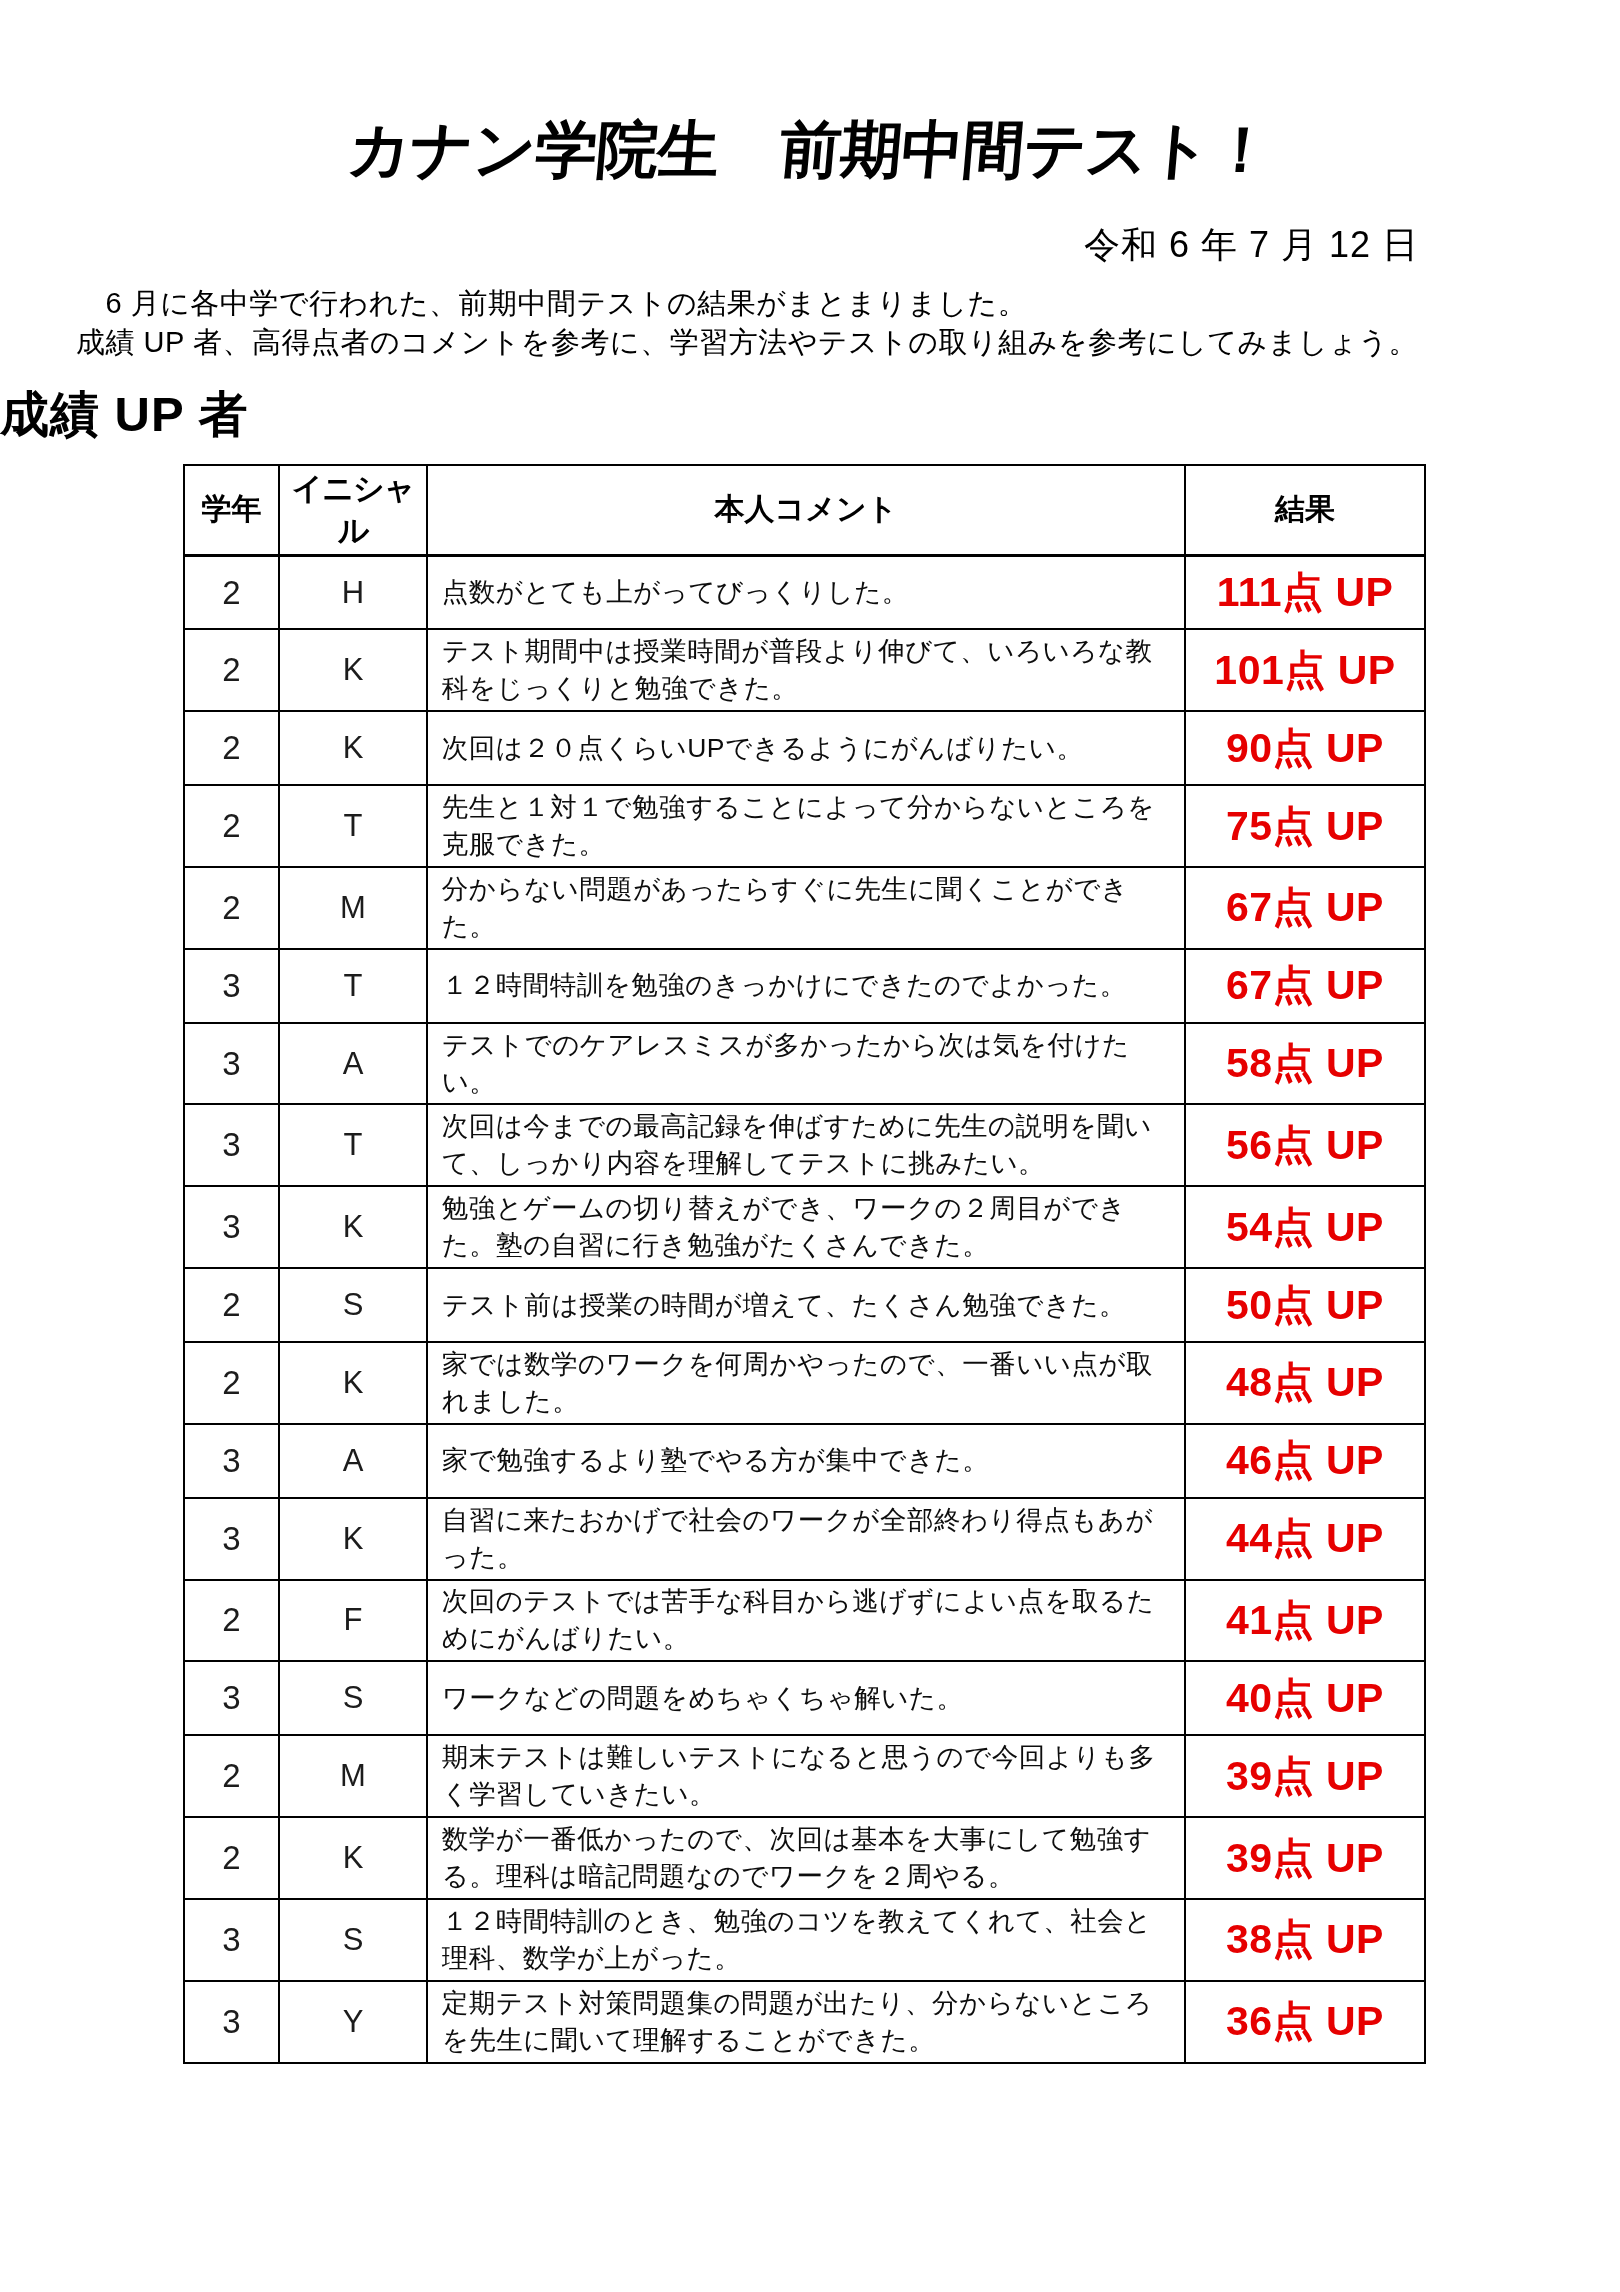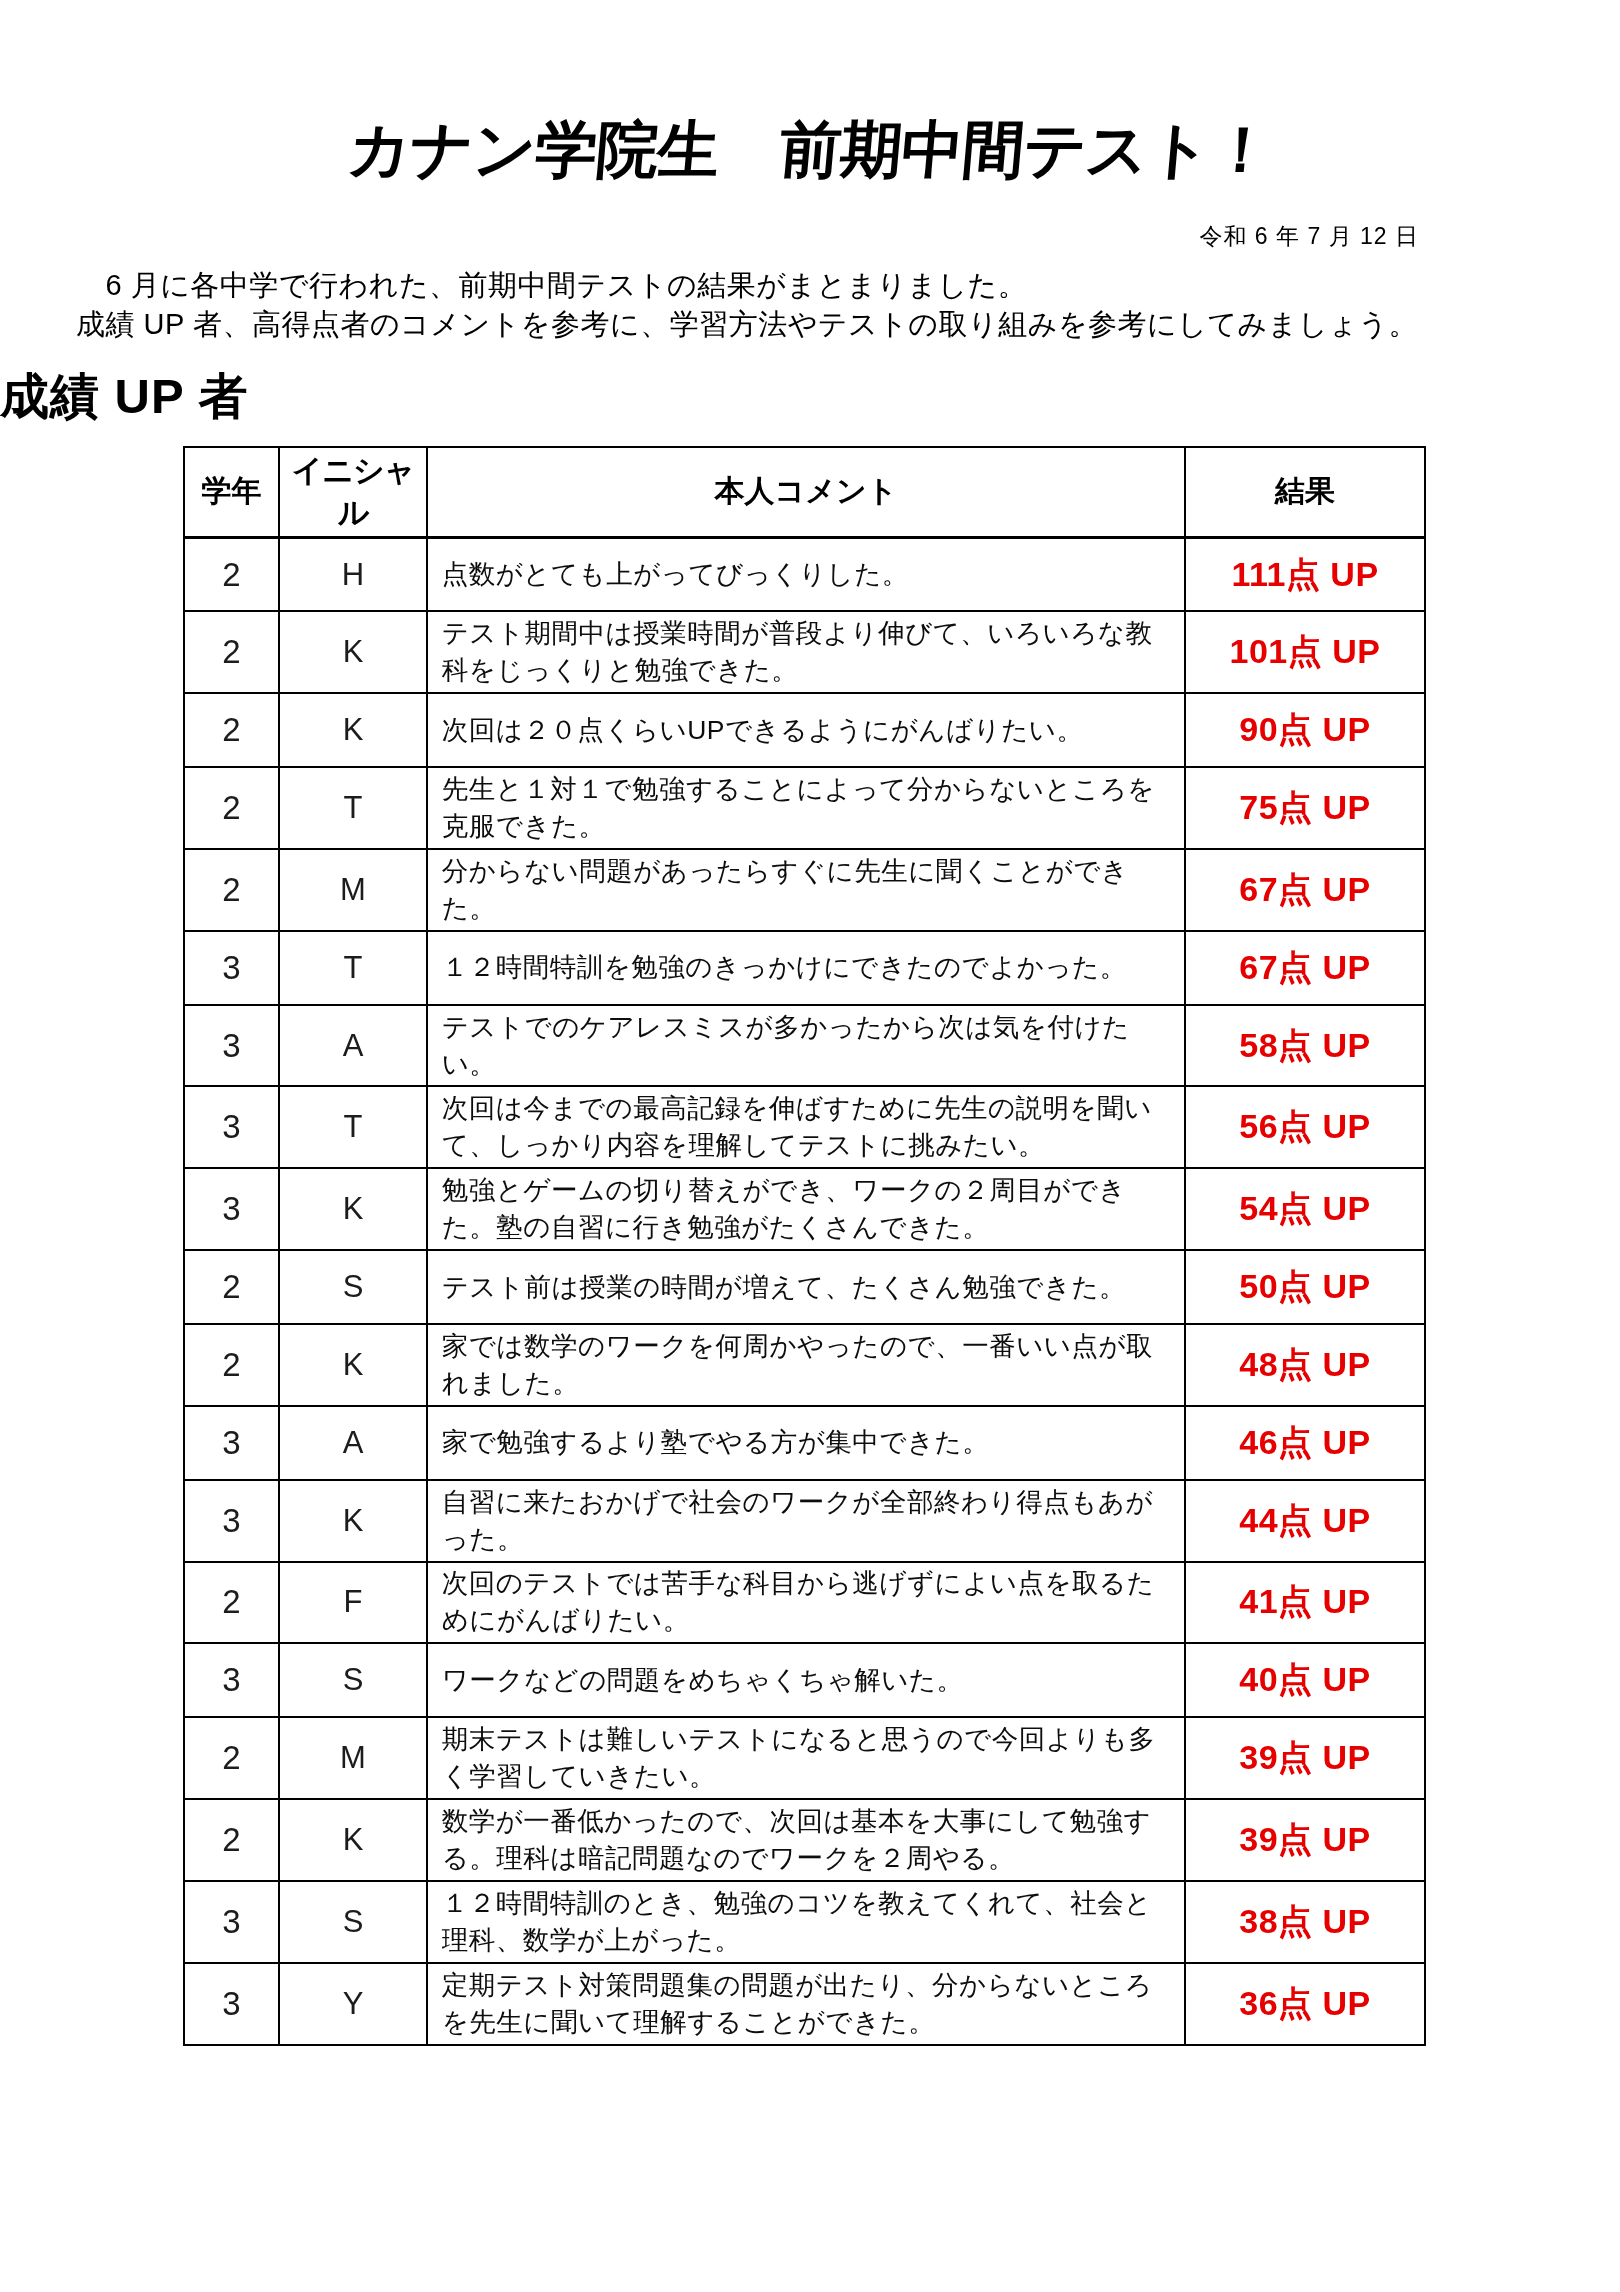--- a/index.html
+++ b/index.html
@@ -26,21 +26,21 @@
     font-size: 62px;
     font-weight: 900;
     letter-spacing: -1px;
     transform: skewX(-5deg);
     white-space: nowrap;
     margin: 0 0 0 0;
   }
   .doc-date {
     text-align: right;
     padding-right: 201px;
-    font-size: 23px;
+    font-size: 36px;
     margin-top: 29px;
     letter-spacing: 1px;
   }
   .intro {
     margin: 13.7px 0 0 76px;
     width: 1392px;
     font-size: 29px;
     line-height: 1.36;
     letter-spacing: 0.5px;
   }
@@ -92,21 +92,21 @@
   }
   td.cell-comment {
     font-size: 26.5px;
     line-height: 37px;
     padding: 2.9px 9.8px 2.9px 13.7px;
     color: #0d0d0d;
     letter-spacing: 0.5px;
   }
   td.cell-result {
     text-align: center;
-    font-size: 34px;
+    font-size: 41px;
     font-weight: 800;
     color: var(--result-color, #e60000);
     letter-spacing: 0.5px;
     white-space: nowrap;
     margin-left: 44px;
   }
 </style>
 </head>
 <body>
 

